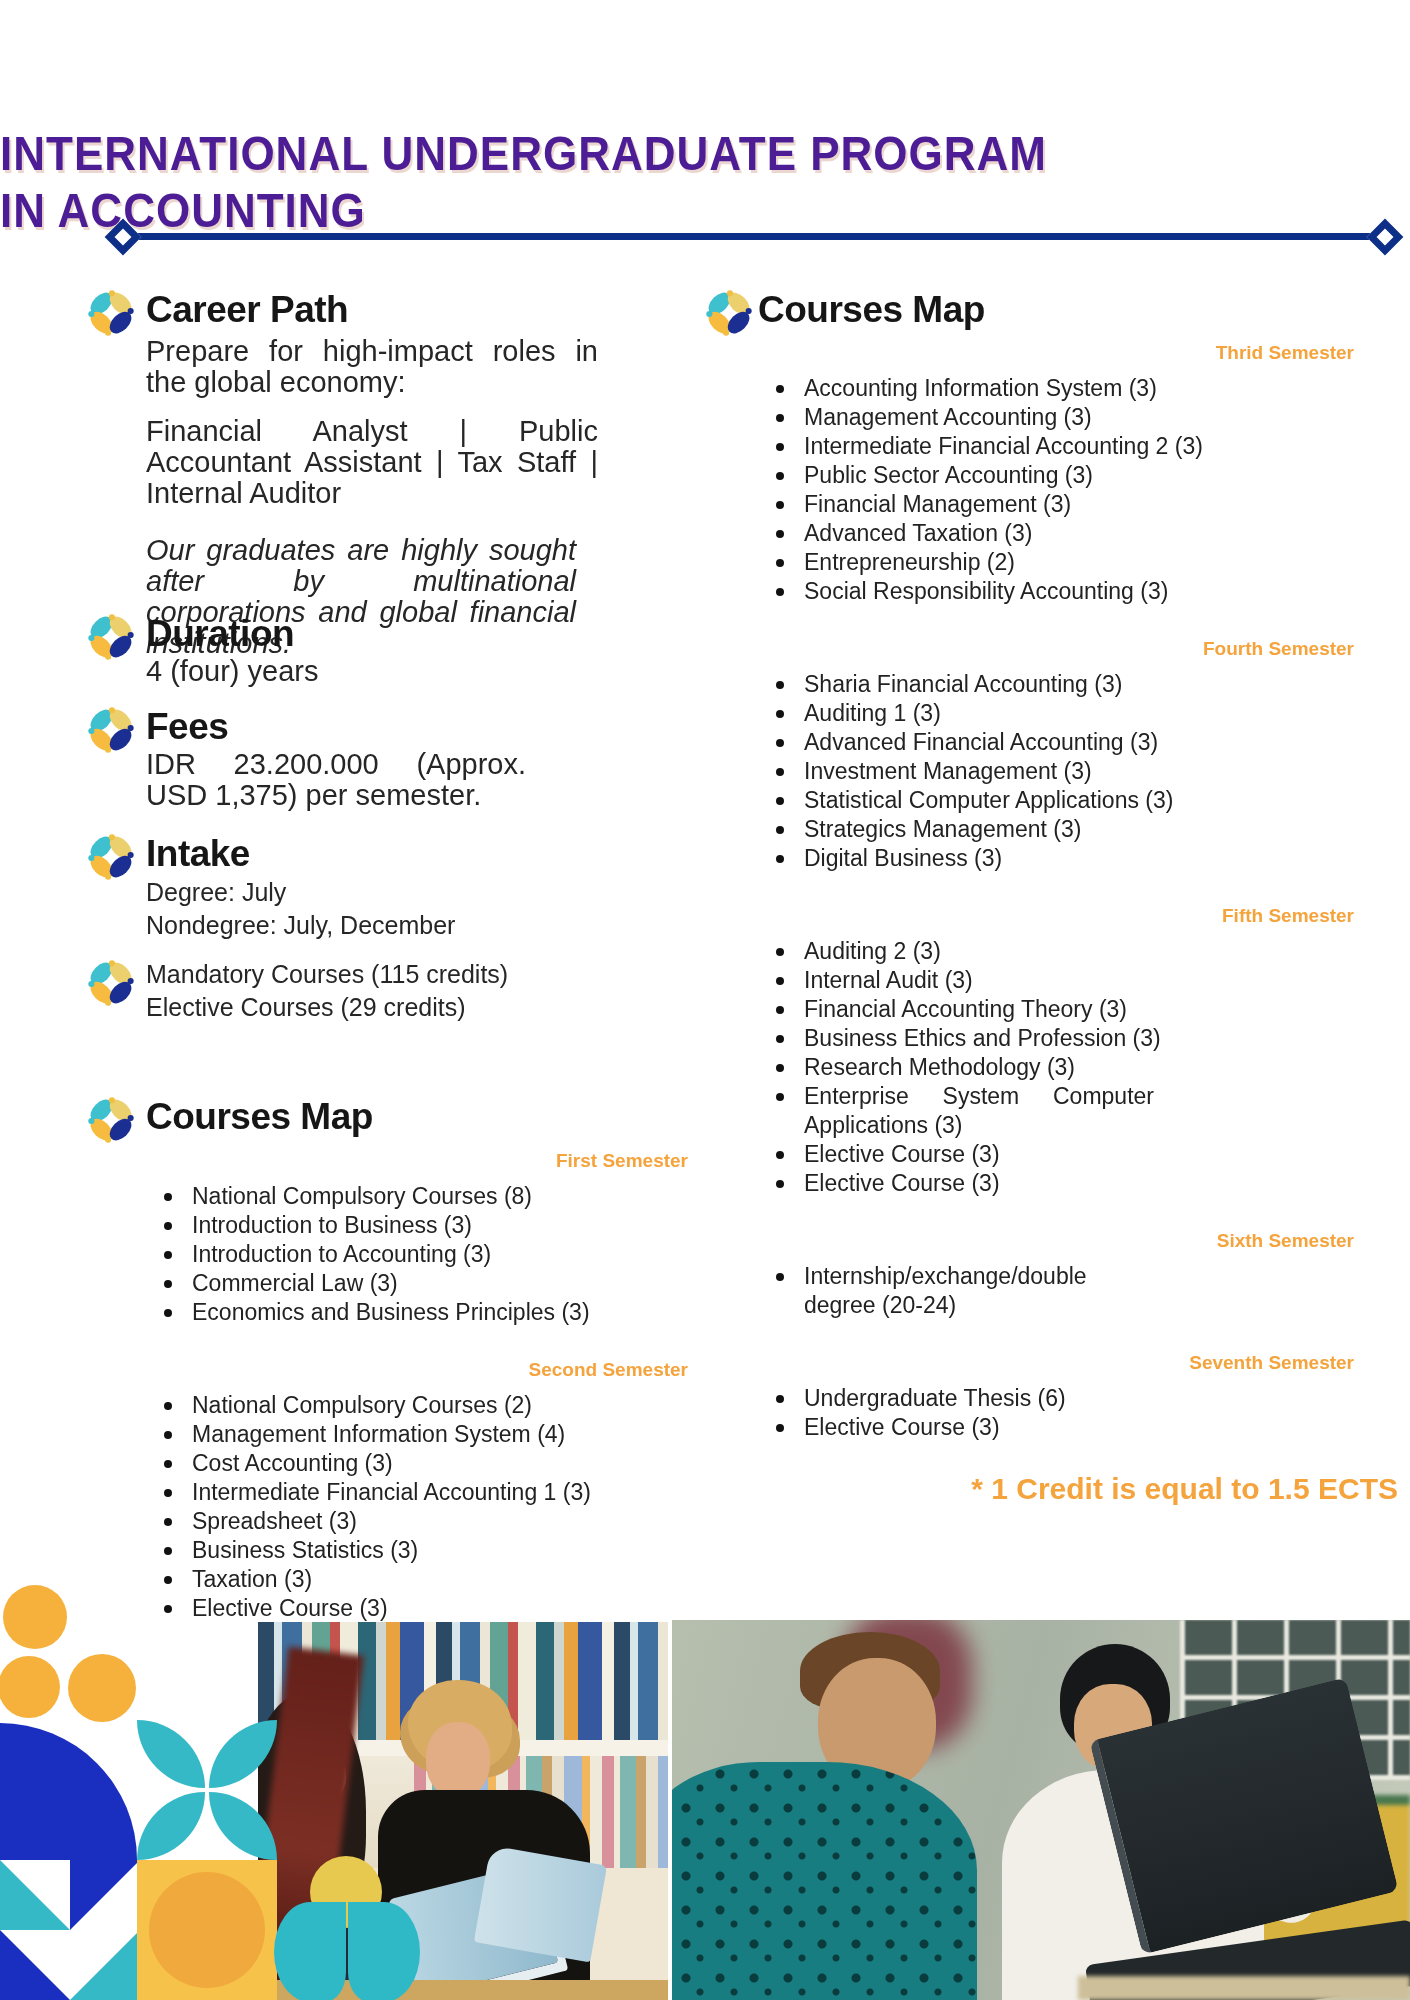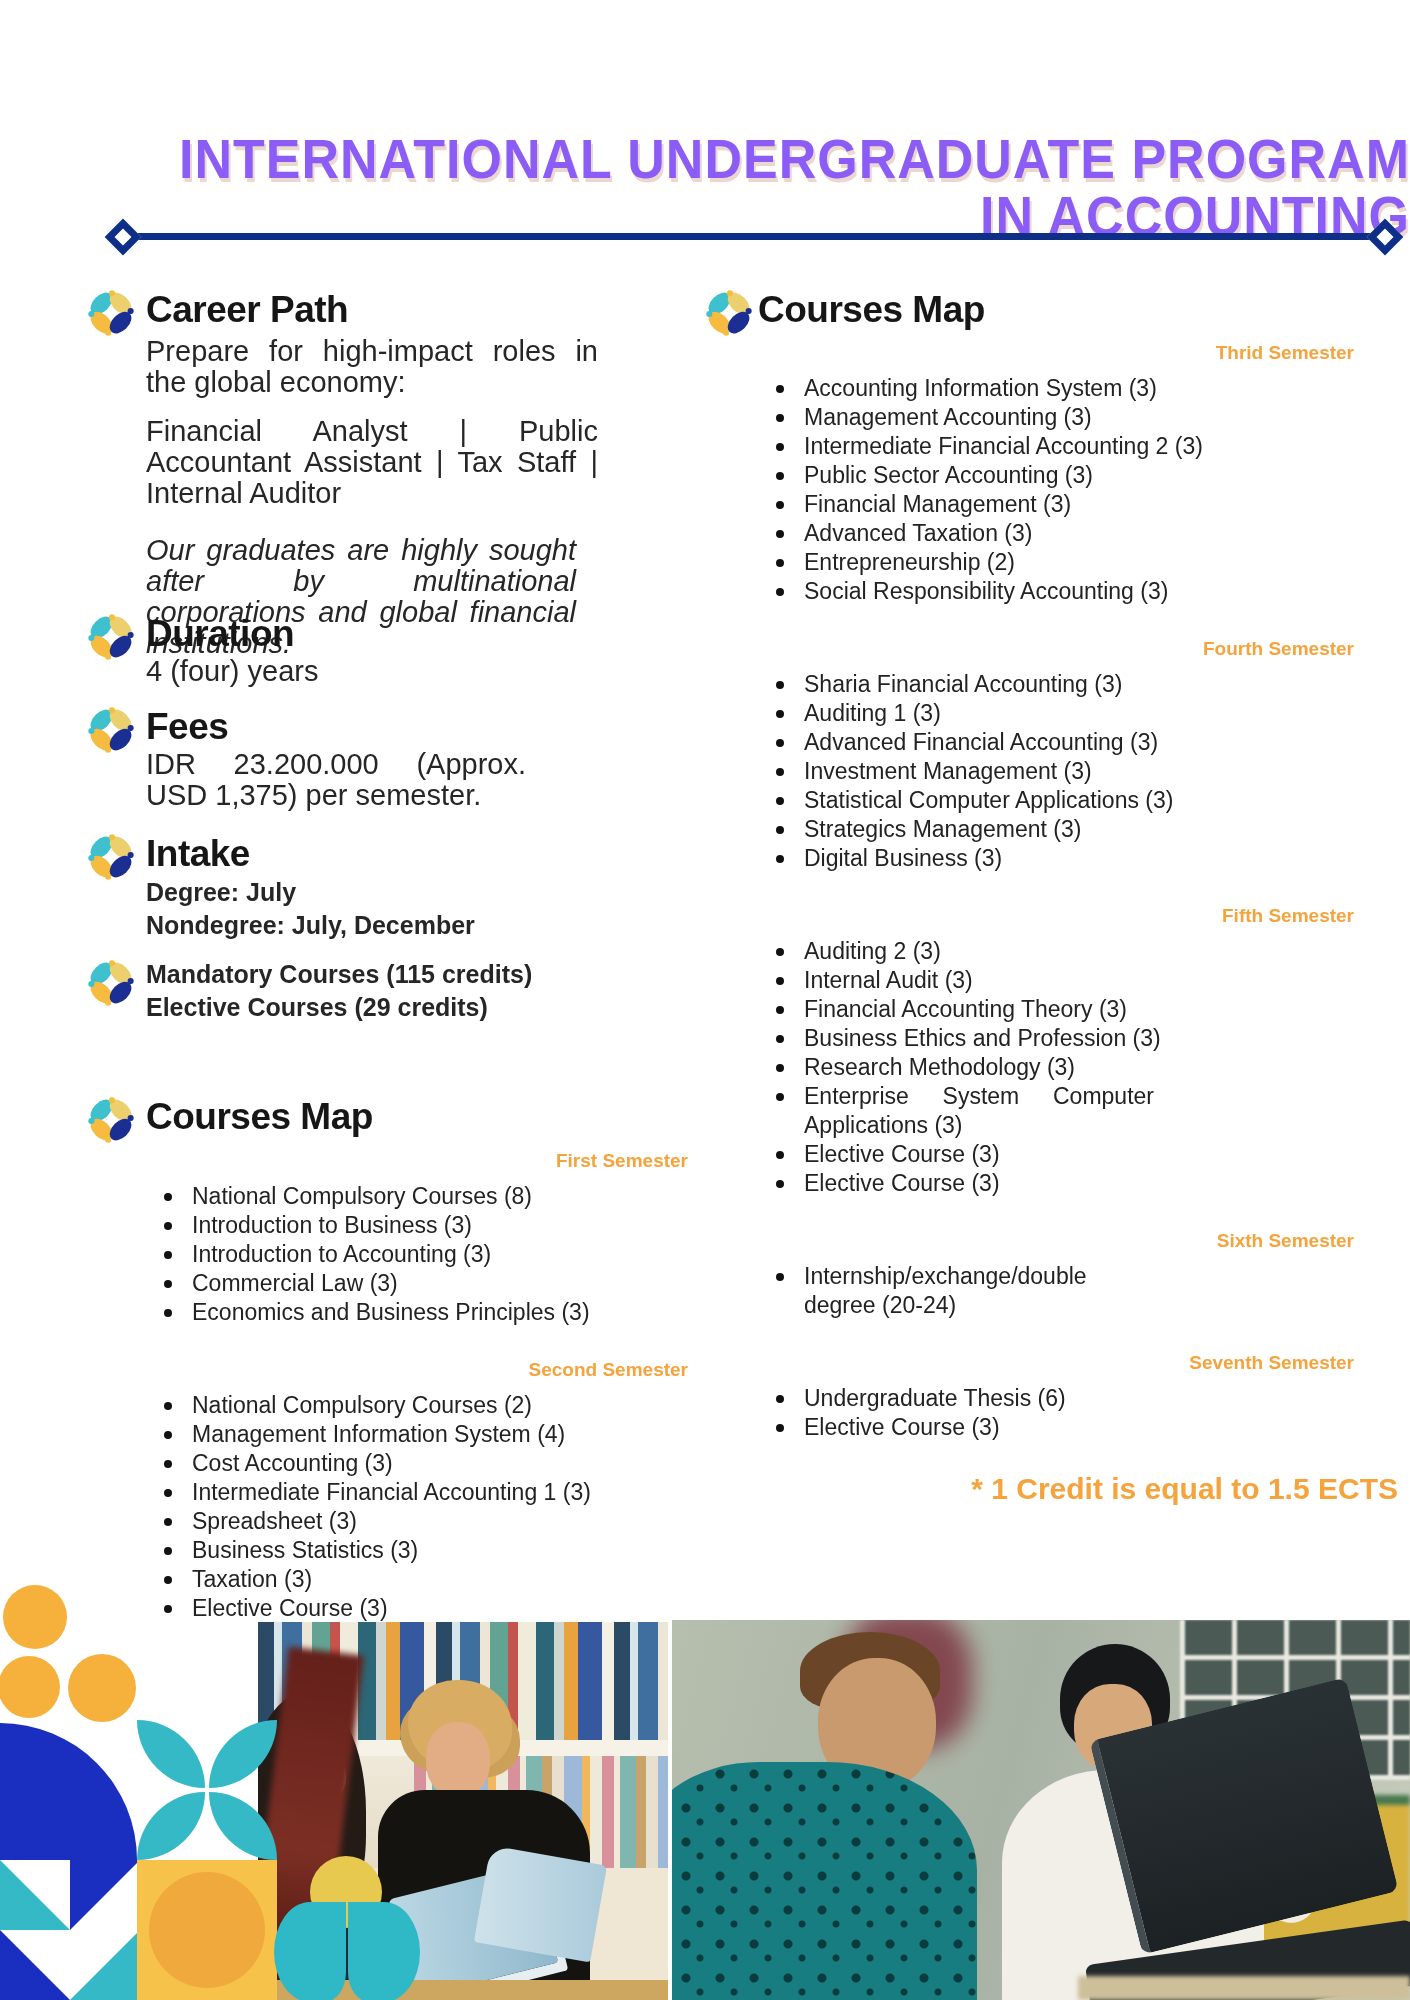--- a/index.html
+++ b/index.html
@@ -2,22 +2,22 @@
 <html><head>
 <meta charset="utf-8">
 <style>
   html,body{margin:0;padding:0;}
   body{
     width:1410px;height:2000px;position:relative;overflow:hidden;background:#ffffff;
     font-family:"Liberation Sans", sans-serif;color:#232323;
   }
   
   .title{
-    position:absolute;left:0;top:96px;width:1410px;text-align:right;
-    color:#8b5cf6;font-weight:800;font-size:52px;line-height:57px;letter-spacing:1px;
+    position:absolute;left:0;top:96px;width:1410px;text-align:left;
+    color:#4c1d95;font-weight:800;font-size:44px;line-height:57px;letter-spacing:1px;
     text-shadow:2px 3px 0 #ecd6d0;
   }
   .title span{display:block;transform:scaleY(1.08);}
   
   .divider-line{position:absolute;left:123px;top:233px;width:1262px;height:7px;background:#0D2F87;}
   .diamond{position:absolute;width:26px;height:26px;box-sizing:border-box;border:7px solid #0D2F87;background:#fff;transform:rotate(45deg);}
   .diamond.left{left:110px;top:224px;}
   .diamond.right{left:1372px;top:224px;}
   
   .sec{position:absolute;width:600px;}
@@ -25,21 +25,21 @@
   .sec .sec-body{margin-left:58px;}
   .sec.right-col{width:648px;}
   .sec.right-col .sec-body{margin-left:52px;}
   h2{margin:0;font-size:37px;line-height:44px;font-weight:bold;color:#161616;letter-spacing:-0.5px;}
   .para{font-size:29px;line-height:31px;margin:0;color:#262626;}
   .just{text-align:justify;}
   .intro{width:452px;margin-top:4px;}
   .roles{width:452px;margin-top:18px;}
   .grad-note{width:430px;margin-top:26px;font-style:italic;}
   .fees-text{width:380px;}
-  .line33{font-size:25px;line-height:33px;font-weight:bold;}
+  .line33{font-size:25px;line-height:33px;}
   .sem-label{font-size:19px;line-height:34px;font-weight:bold;color:#F5A33C;text-align:right;}
   .sem-label.mt{margin-top:26px;}
   ul.courses{list-style:none;margin:4px 0 0 0;padding:0;}
   ul.courses li{
     position:relative;font-size:23px;line-height:29px;padding-left:46px;color:#222;
   }
   ul.courses li::before{
     content:"";position:absolute;left:18px;top:11px;width:8px;height:8px;border-radius:50%;background:#111;
   }
   ul.courses li.wrap-narrow{width:350px;text-align:justify;}

